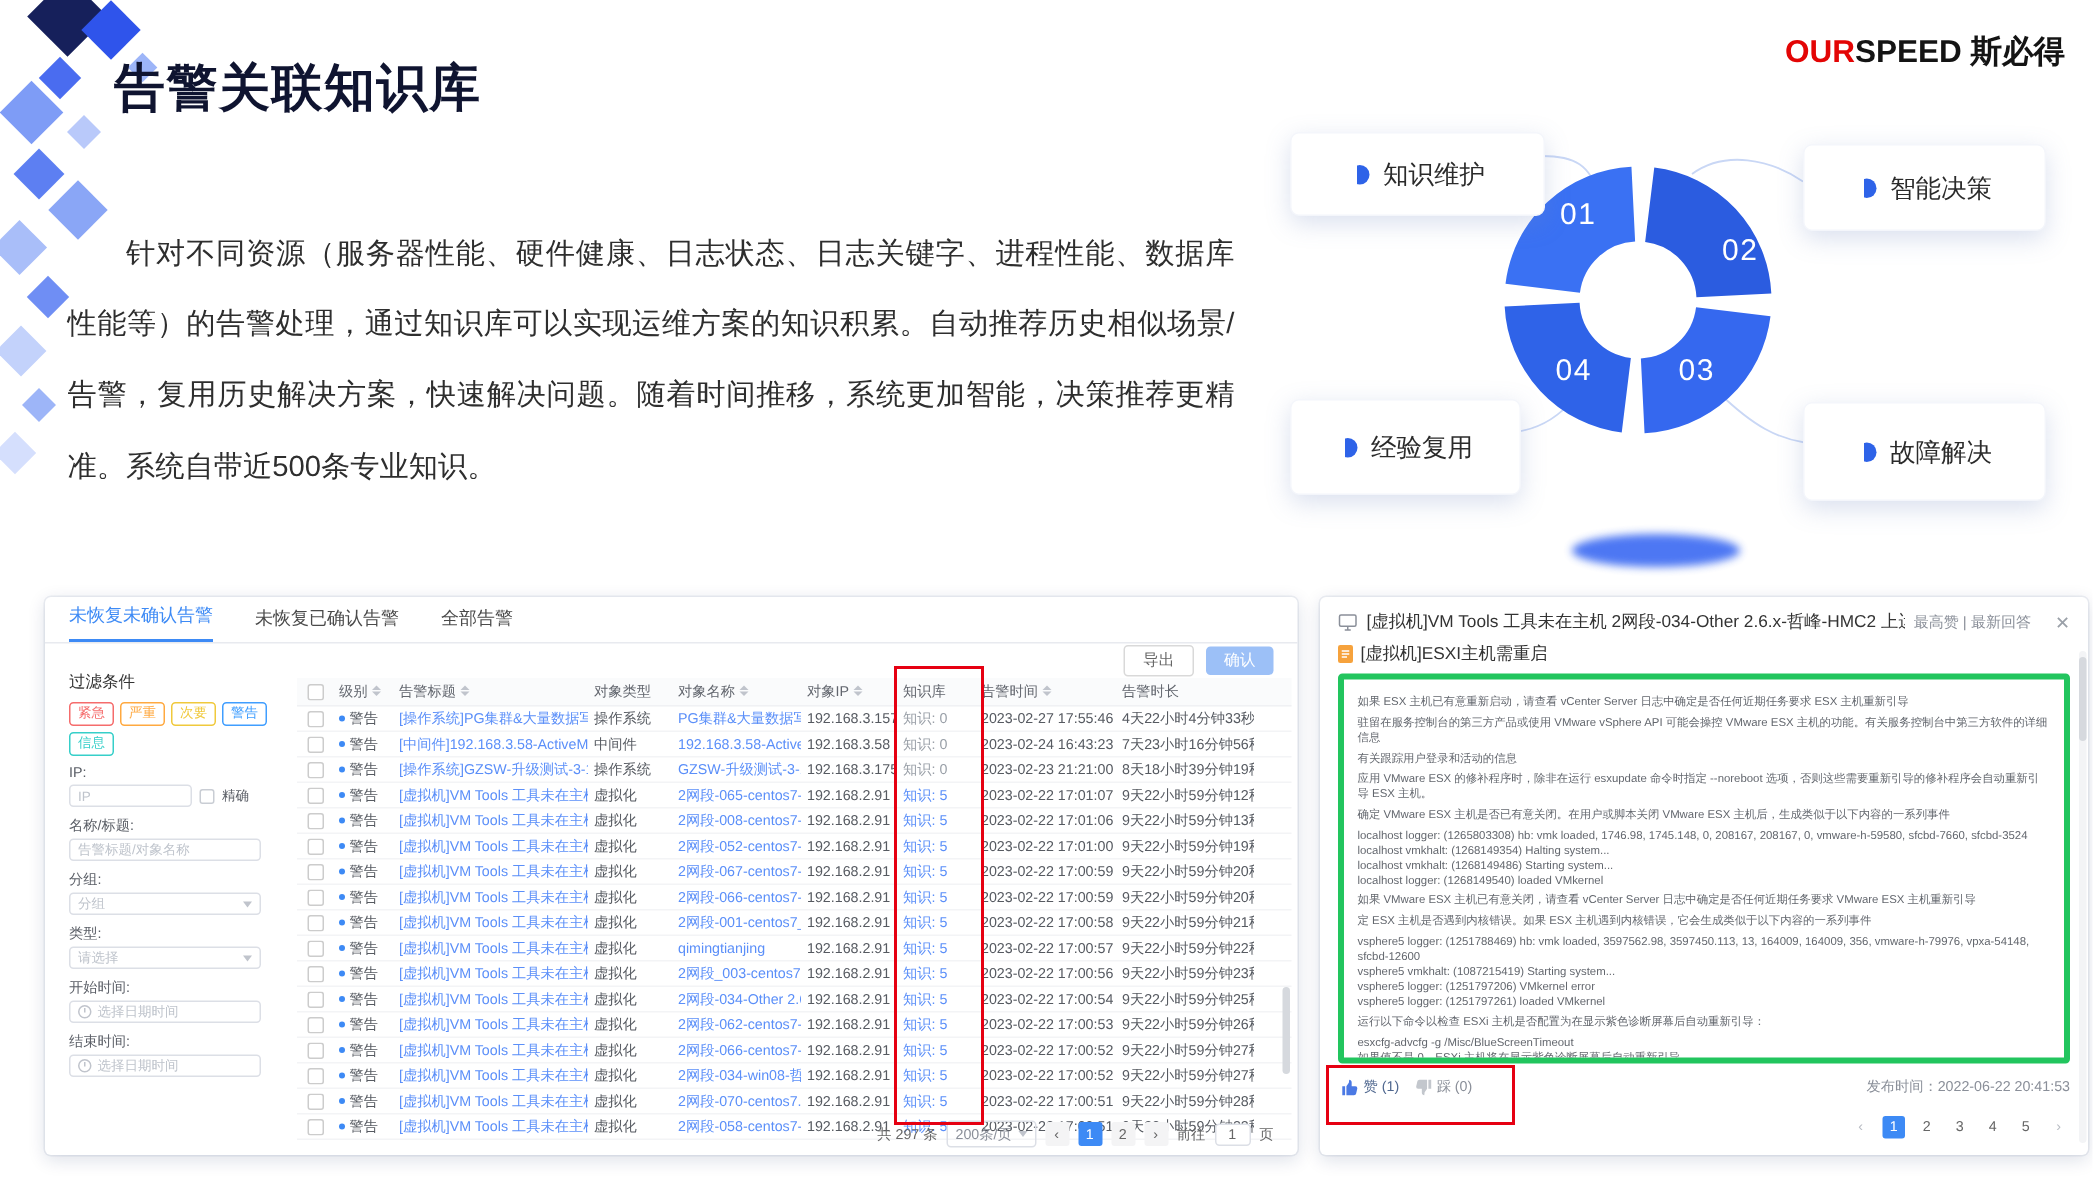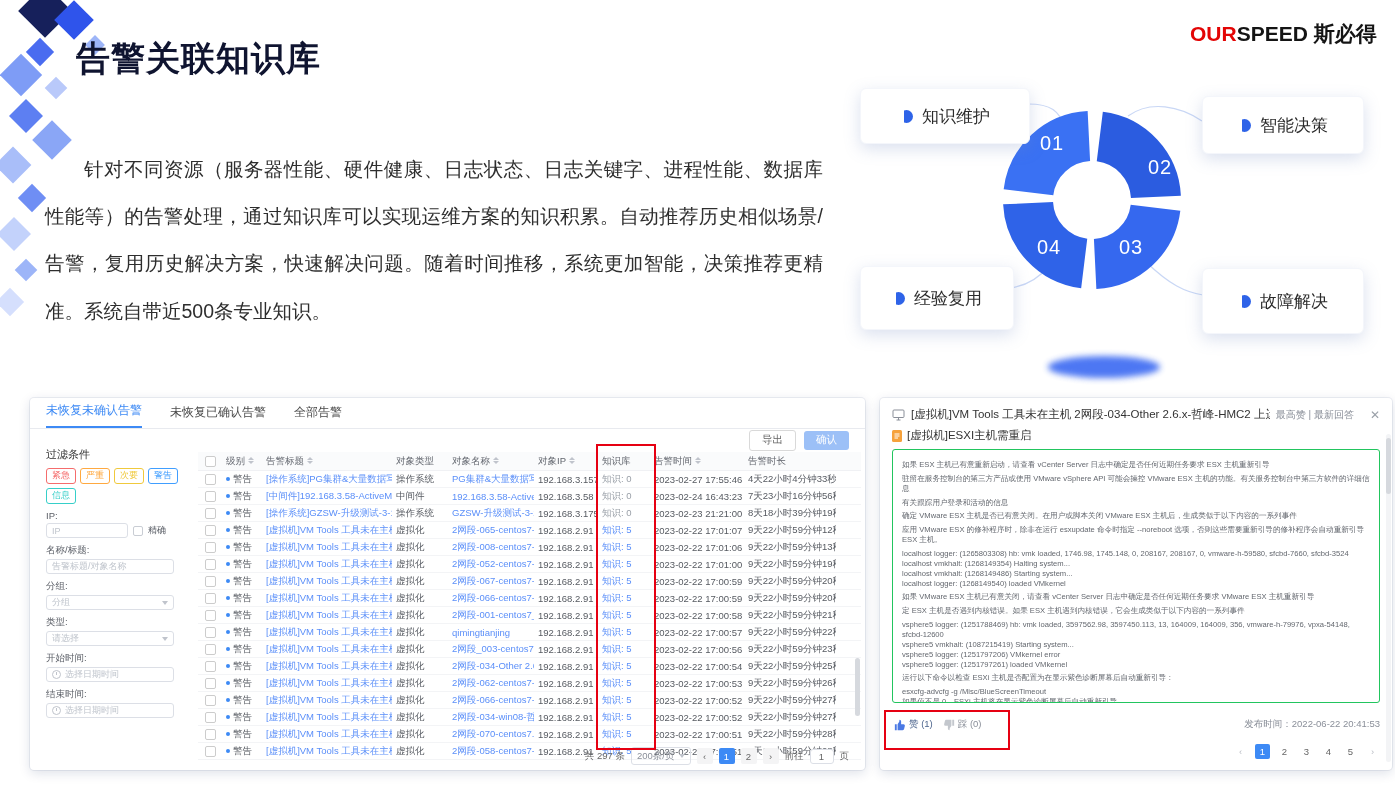--- a/index.html
+++ b/index.html
@@ -96,21 +96,21 @@
   .pg-btn.active{background:#3d8af5;color:#fff}
   .jump-input{width:22px;height:13px;border:1px solid #dcdfe6;border-radius:3px;text-align:center;
               font-size:9.5px;color:#666;padding:0}
 
   
   .kb-head{display:flex;align-items:center;padding:9px 12px 5px;gap:6px}
   .kb-title{font-size:11.5px;color:#333;flex:1;white-space:nowrap;overflow:hidden}
   .kb-sort{font-size:10px;color:#8a8f99;white-space:nowrap;cursor:pointer}
   .kb-close{font-size:12px;color:#9aa0a8;margin-left:10px;cursor:pointer}
   .kb-article-title{display:flex;gap:5px;align-items:center;padding:1px 12px 6px;font-size:11.5px;color:#333}
-  .kb-box{margin:0 12px;border:1px solid #22c55e;border-radius:3px;padding:6px 9px;height:240px;overflow:hidden}
+  .kb-box{margin:0 12px;border:4px solid #22c55e;border-radius:3px;padding:6px 9px;height:240px;overflow:hidden}
   .kp{font-size:7.6px;color:#63676e;line-height:1.3}
   .kp.p{margin:4px 0}
   .kp.log{margin:0}
   .kb-foot{position:absolute;left:14px;right:12px;top:320px;display:flex;align-items:center;
            gap:10px;font-size:9.5px}
   .like-lab{color:#4f678f}.dislike-lab{color:#8a8f99}
   .thumb{display:flex;align-items:center;gap:3px;cursor:pointer}
   .publish{margin-left:auto;color:#8a8f99}
   .kb-pag{position:absolute;right:12px;top:346px;display:flex;gap:7px;font-size:9.5px;color:#666;align-items:center}
   .kb-pg{min-width:15px;height:15px;border-radius:2px;display:flex;align-items:center;justify-content:center;cursor:pointer}
@@ -532,22 +532,22 @@
     <svg width="10" height="12" viewBox="0 0 10 12">
       <rect width="10" height="12" rx="1.5" fill="#f6a23c"></rect>
       <path d="M2.5 4h5M2.5 6h5M2.5 8h3.5" stroke="#fff" stroke-width="1"></path>
     </svg>
     <span>[虚拟机]ESXI主机需重启</span>
   </div>
   <div class="kb-box">
       <div class="kp p">如果 ESX 主机已有意重新启动，请查看 vCenter Server 日志中确定是否任何近期任务要求 ESX 主机重新引导</div>
       <div class="kp p">驻留在服务控制台的第三方产品或使用 VMware vSphere API 可能会操控 VMware ESX 主机的功能。有关服务控制台中第三方软件的详细信息</div>
       <div class="kp p">有关跟踪用户登录和活动的信息</div>
+      <div class="kp p">应用 VMware ESX 的修补程序时，除非在运行 esxupdate 命令时指定 --noreboot 选项，否则这些需要重新引导的修补程序会自动重新引导 ESX 主机。</div>
       <div class="kp p">确定 VMware ESX 主机是否已有意关闭。在用户或脚本关闭 VMware ESX 主机后，生成类似于以下内容的一系列事件</div>
-      <div class="kp p">应用 VMware ESX 的修补程序时，除非在运行 esxupdate 命令时指定 --noreboot 选项，否则这些需要重新引导的修补程序会自动重新引导 ESX 主机。</div>
       <div class="kp log">localhost logger: (1265803308) hb: vmk loaded, 1746.98, 1745.148, 0, 208167, 208167, 0, vmware-h-59580, sfcbd-7660, sfcbd-3524</div>
       <div class="kp log">localhost vmkhalt: (1268149354) Halting system...</div>
       <div class="kp log">localhost vmkhalt: (1268149486) Starting system...</div>
       <div class="kp log">localhost logger: (1268149540) loaded VMkernel</div>
       <div class="kp p">如果 VMware ESX 主机已有意关闭，请查看 vCenter Server 日志中确定是否任何近期任务要求 VMware ESX 主机重新引导</div>
       <div class="kp p">定 ESX 主机是否遇到内核错误。如果 ESX 主机遇到内核错误，它会生成类似于以下内容的一系列事件</div>
       <div class="kp log">vsphere5 logger: (1251788469) hb: vmk loaded, 3597562.98, 3597450.113, 13, 164009, 164009, 356, vmware-h-79976, vpxa-54148, sfcbd-12600</div>
       <div class="kp log">vsphere5 vmkhalt: (1087215419) Starting system...</div>
       <div class="kp log">vsphere5 logger: (1251797206) VMkernel error</div>
       <div class="kp log">vsphere5 logger: (1251797261) loaded VMkernel</div>

